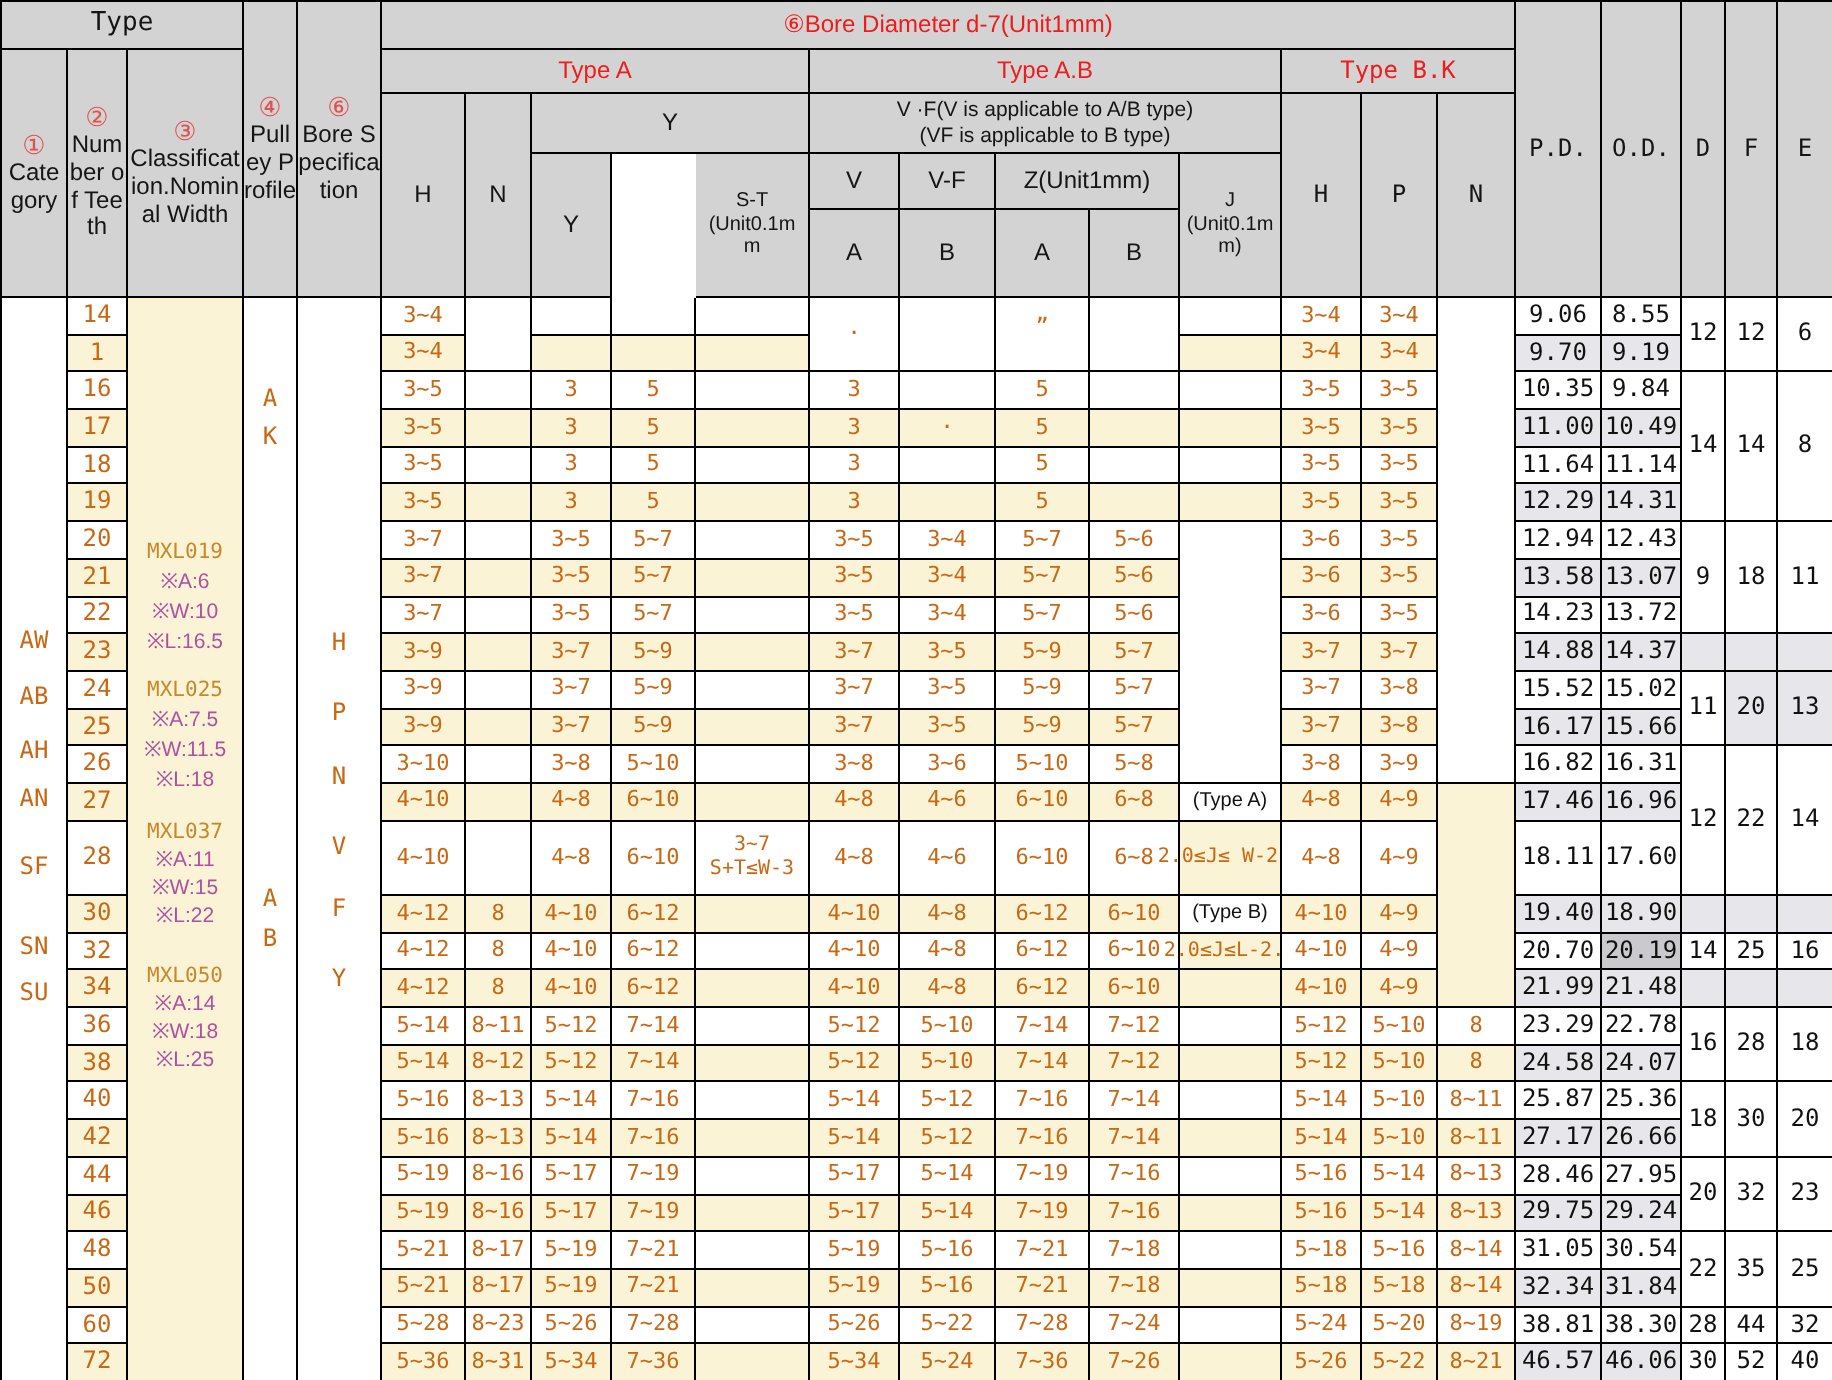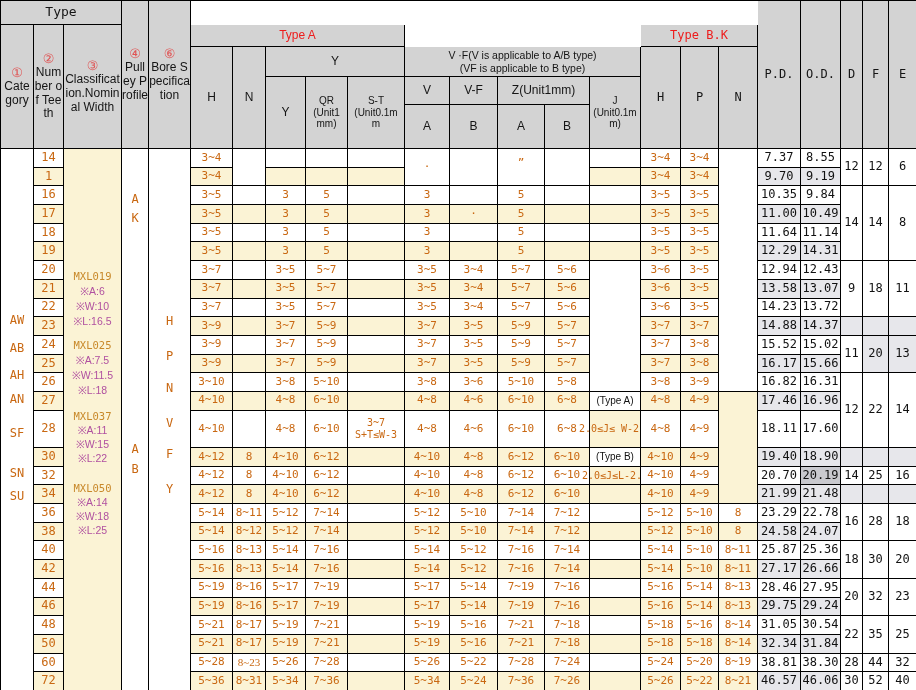--- a/index.html
+++ b/index.html
@@ -63,30 +63,29 @@
   </div>
   <div class="c hdr col-hd wrapb" style="grid-area:1/4/6/5">
     <span class="circ">④</span>
     <span>Pulley Profile</span>
   </div>
   <div class="c hdr col-hd wrapb" style="grid-area:1/5/6/6">
     <span class="circ">⑥</span>
     <span>Bore Specification</span>
   </div>
 
+  <div class="c hdr red" style="grid-area:1/6/2/19">⑥Bore Diameter d-7(Unit1mm)</div>
   <div class="c hdr red" style="grid-area:2/6/3/11">Type A</div>
+  <div class="c hdr red" style="grid-area:2/11/3/16">Type A.B</div>
   <div class="c hdr red mono" style="grid-area:2/16/3/19">Type B.K</div>
 
   <div class="c hdr" style="grid-area:3/6/6/7">H</div>
   <div class="c hdr" style="grid-area:3/7/6/8">N</div>
   <div class="c hdr" style="grid-area:3/8/4/11">Y</div>
   <div class="c hdr" style="grid-area:4/8/6/9">Y</div>
-  <div class="c hdr small" style="grid-area:4/9/6/10">QR
-(Unit1
-mm)</div>
   <div class="c hdr small" style="grid-area:4/10/6/11">S-T
 (Unit0.1m
 m</div>
 
   <div class="c hdr small" style="grid-area:3/11/4/16;font-size:10.5px">V ·F(V is applicable to A/B type)
 (VF is applicable to B type)</div>
   <div class="c hdr" style="grid-area:4/11/5/12">V</div>
   <div class="c hdr" style="grid-area:4/12/5/13">V-F</div>
   <div class="c hdr" style="grid-area:4/13/5/15">Z(Unit1mm)</div>
   <div class="c hdr small" style="grid-area:4/15/6/16">J
@@ -119,21 +118,21 @@
     <div class="c white orange" style="grid-area: 6 / 18 / 19 / 19;"></div>
     <div class="c cream orange" style="grid-area: 19 / 18 / 25 / 19;"></div>
     <div class="c white orange teeth" style="grid-area: 6 / 2 / 7 / 3;">14</div>
     <div class="c white orange" style="grid-area: 6 / 6 / 7 / 7;">3~4</div>
     <div class="c white orange" style="grid-area: 6 / 8 / 7 / 9;"></div>
     <div class="c white orange" style="grid-area: 6 / 9 / 7 / 10;"></div>
     <div class="c white orange" style="grid-area: 6 / 10 / 7 / 11;"></div>
     <div class="c white  jtxt" style="grid-area: 6 / 15 / 7 / 16;"></div>
     <div class="c white orange" style="grid-area: 6 / 16 / 7 / 17;">3~4</div>
     <div class="c white orange" style="grid-area: 6 / 17 / 7 / 18;">3~4</div>
-    <div class="c white pdod" style="grid-area: 6 / 19 / 7 / 20;">7.37</div>
+    <div class="c white pdod" style="grid-area: 6 / 19 / 7 / 20;">9.06</div>
     <div class="c white pdod" style="grid-area: 6 / 20 / 7 / 21;">8.55</div>
     <div class="c cream orange teeth" style="grid-area: 7 / 2 / 8 / 3;">1</div>
     <div class="c cream orange" style="grid-area: 7 / 6 / 8 / 7;">3~4</div>
     <div class="c cream orange" style="grid-area: 7 / 8 / 8 / 9;"></div>
     <div class="c cream orange" style="grid-area: 7 / 9 / 8 / 10;"></div>
     <div class="c cream orange" style="grid-area: 7 / 10 / 8 / 11;"></div>
     <div class="c cream  jtxt" style="grid-area: 7 / 15 / 8 / 16;"></div>
     <div class="c cream orange" style="grid-area: 7 / 16 / 8 / 17;">3~4</div>
     <div class="c cream orange" style="grid-area: 7 / 17 / 8 / 18;">3~4</div>
     <div class="c gray pdod" style="grid-area: 7 / 19 / 8 / 20;">9.70</div>
@@ -496,21 +495,21 @@
     <div class="c cream orange" style="grid-area: 32 / 13 / 33 / 14;">7~21</div>
     <div class="c cream orange" style="grid-area: 32 / 14 / 33 / 15;">7~18</div>
     <div class="c cream  jtxt" style="grid-area: 32 / 15 / 33 / 16;"></div>
     <div class="c cream orange" style="grid-area: 32 / 16 / 33 / 17;">5~18</div>
     <div class="c cream orange" style="grid-area: 32 / 17 / 33 / 18;">5~18</div>
     <div class="c cream orange" style="grid-area: 32 / 18 / 33 / 19;">8~14</div>
     <div class="c gray pdod" style="grid-area: 32 / 19 / 33 / 20;">32.34</div>
     <div class="c gray pdod" style="grid-area: 32 / 20 / 33 / 21;">31.84</div>
     <div class="c white orange teeth" style="grid-area: 33 / 2 / 34 / 3;">60</div>
     <div class="c white orange" style="grid-area: 33 / 6 / 34 / 7;">5~28</div>
-    <div class="c white orange" style="grid-area: 33 / 7 / 34 / 8; font-family: Liberation Serif, serif;">8~23</div>
+    <div class="c white orange" style="grid-area: 33 / 7 / 34 / 8;">8~23</div>
     <div class="c white orange" style="grid-area: 33 / 8 / 34 / 9;">5~26</div>
     <div class="c white orange" style="grid-area: 33 / 9 / 34 / 10;">7~28</div>
     <div class="c white orange" style="grid-area: 33 / 10 / 34 / 11;"></div>
     <div class="c white orange" style="grid-area: 33 / 11 / 34 / 12;">5~26</div>
     <div class="c white orange" style="grid-area: 33 / 12 / 34 / 13;">5~22</div>
     <div class="c white orange" style="grid-area: 33 / 13 / 34 / 14;">7~28</div>
     <div class="c white orange" style="grid-area: 33 / 14 / 34 / 15;">7~24</div>
     <div class="c white  jtxt" style="grid-area: 33 / 15 / 34 / 16;"></div>
     <div class="c white orange" style="grid-area: 33 / 16 / 34 / 17;">5~24</div>
     <div class="c white orange" style="grid-area: 33 / 17 / 34 / 18;">5~20</div>

